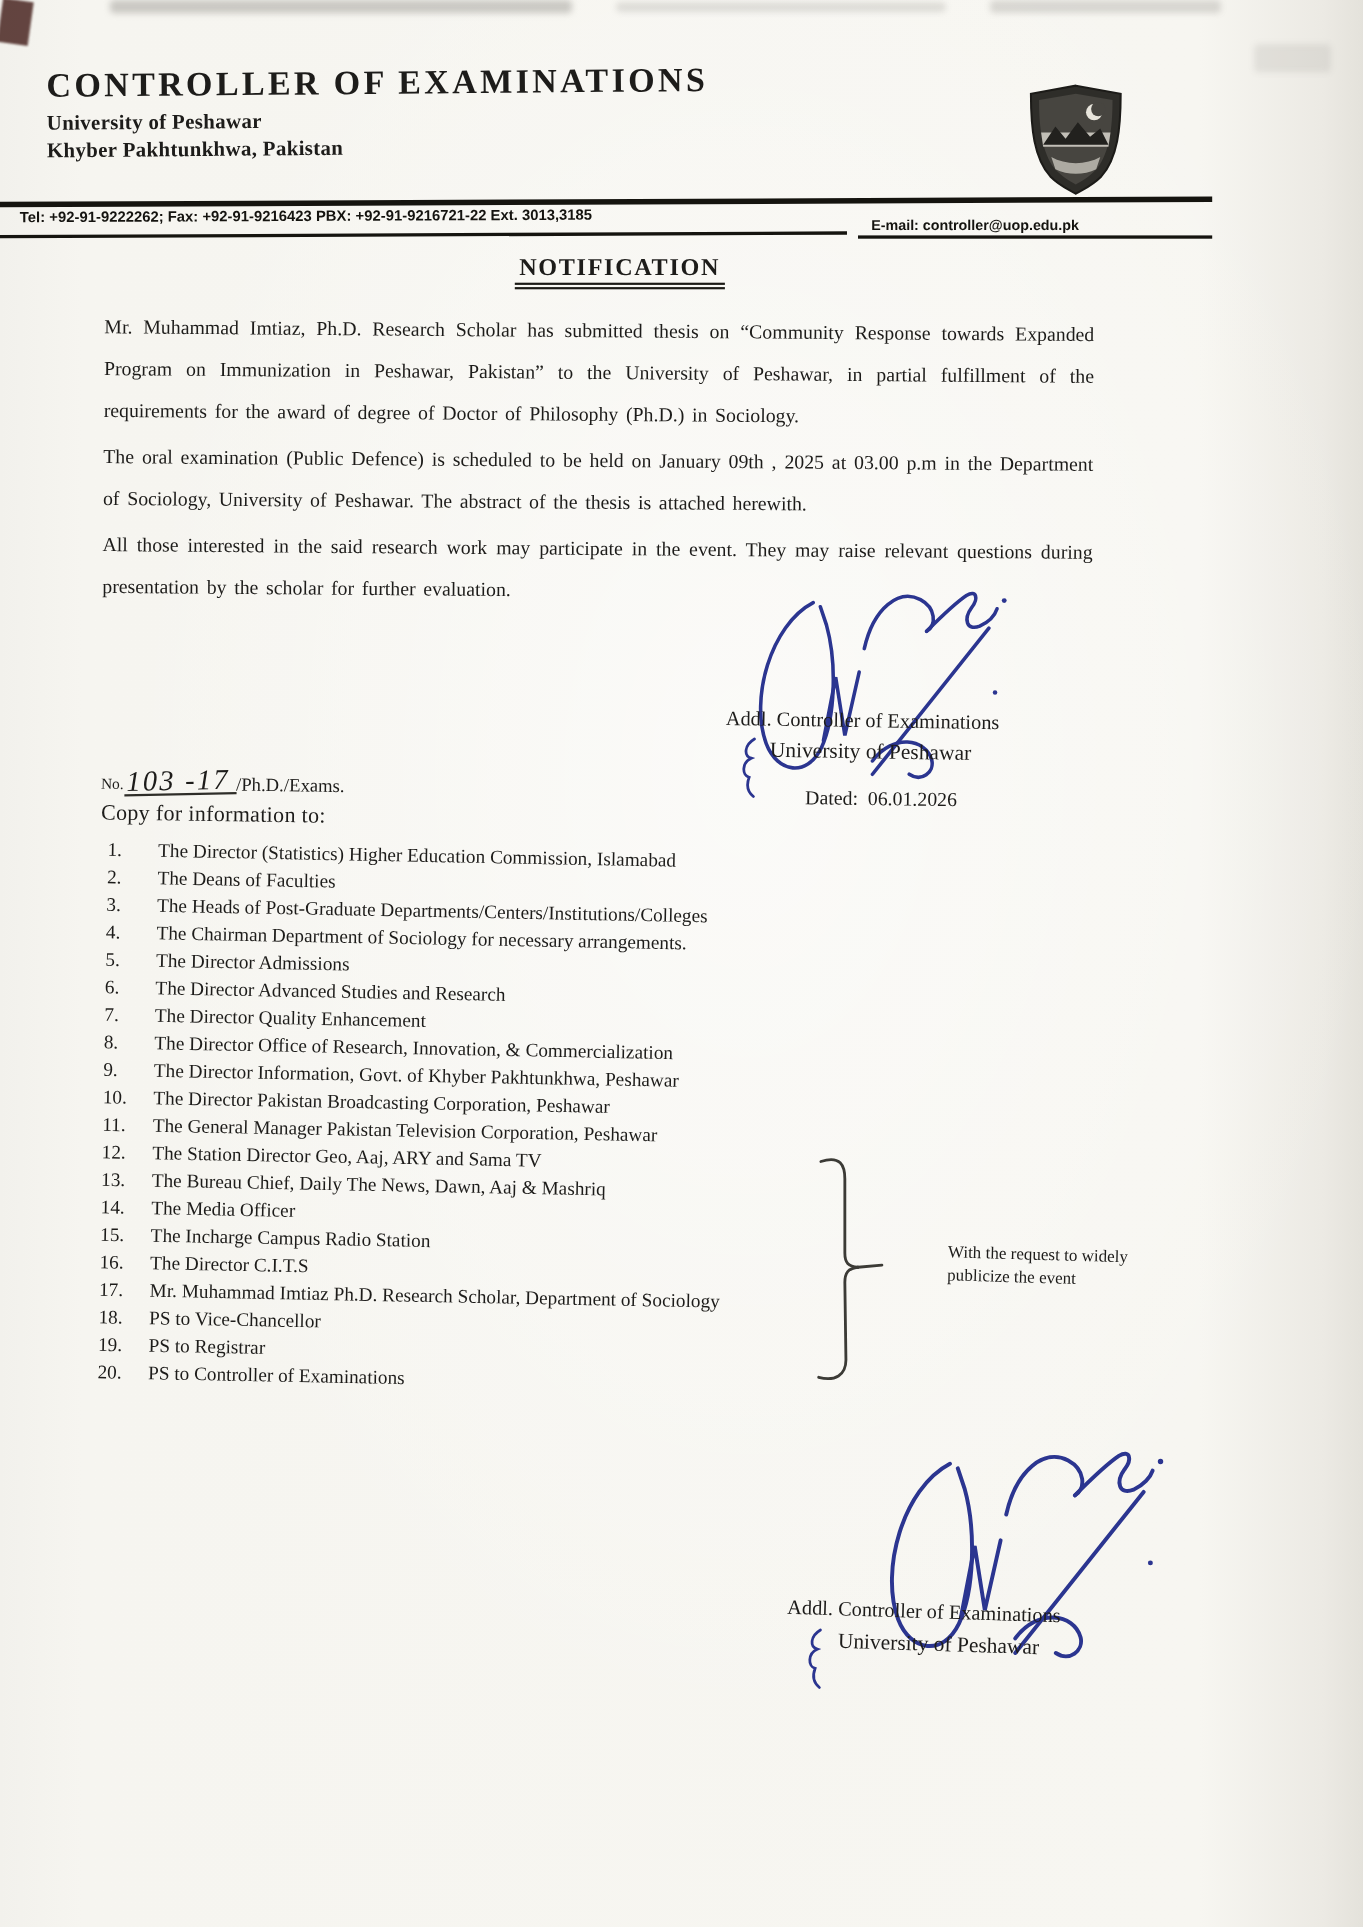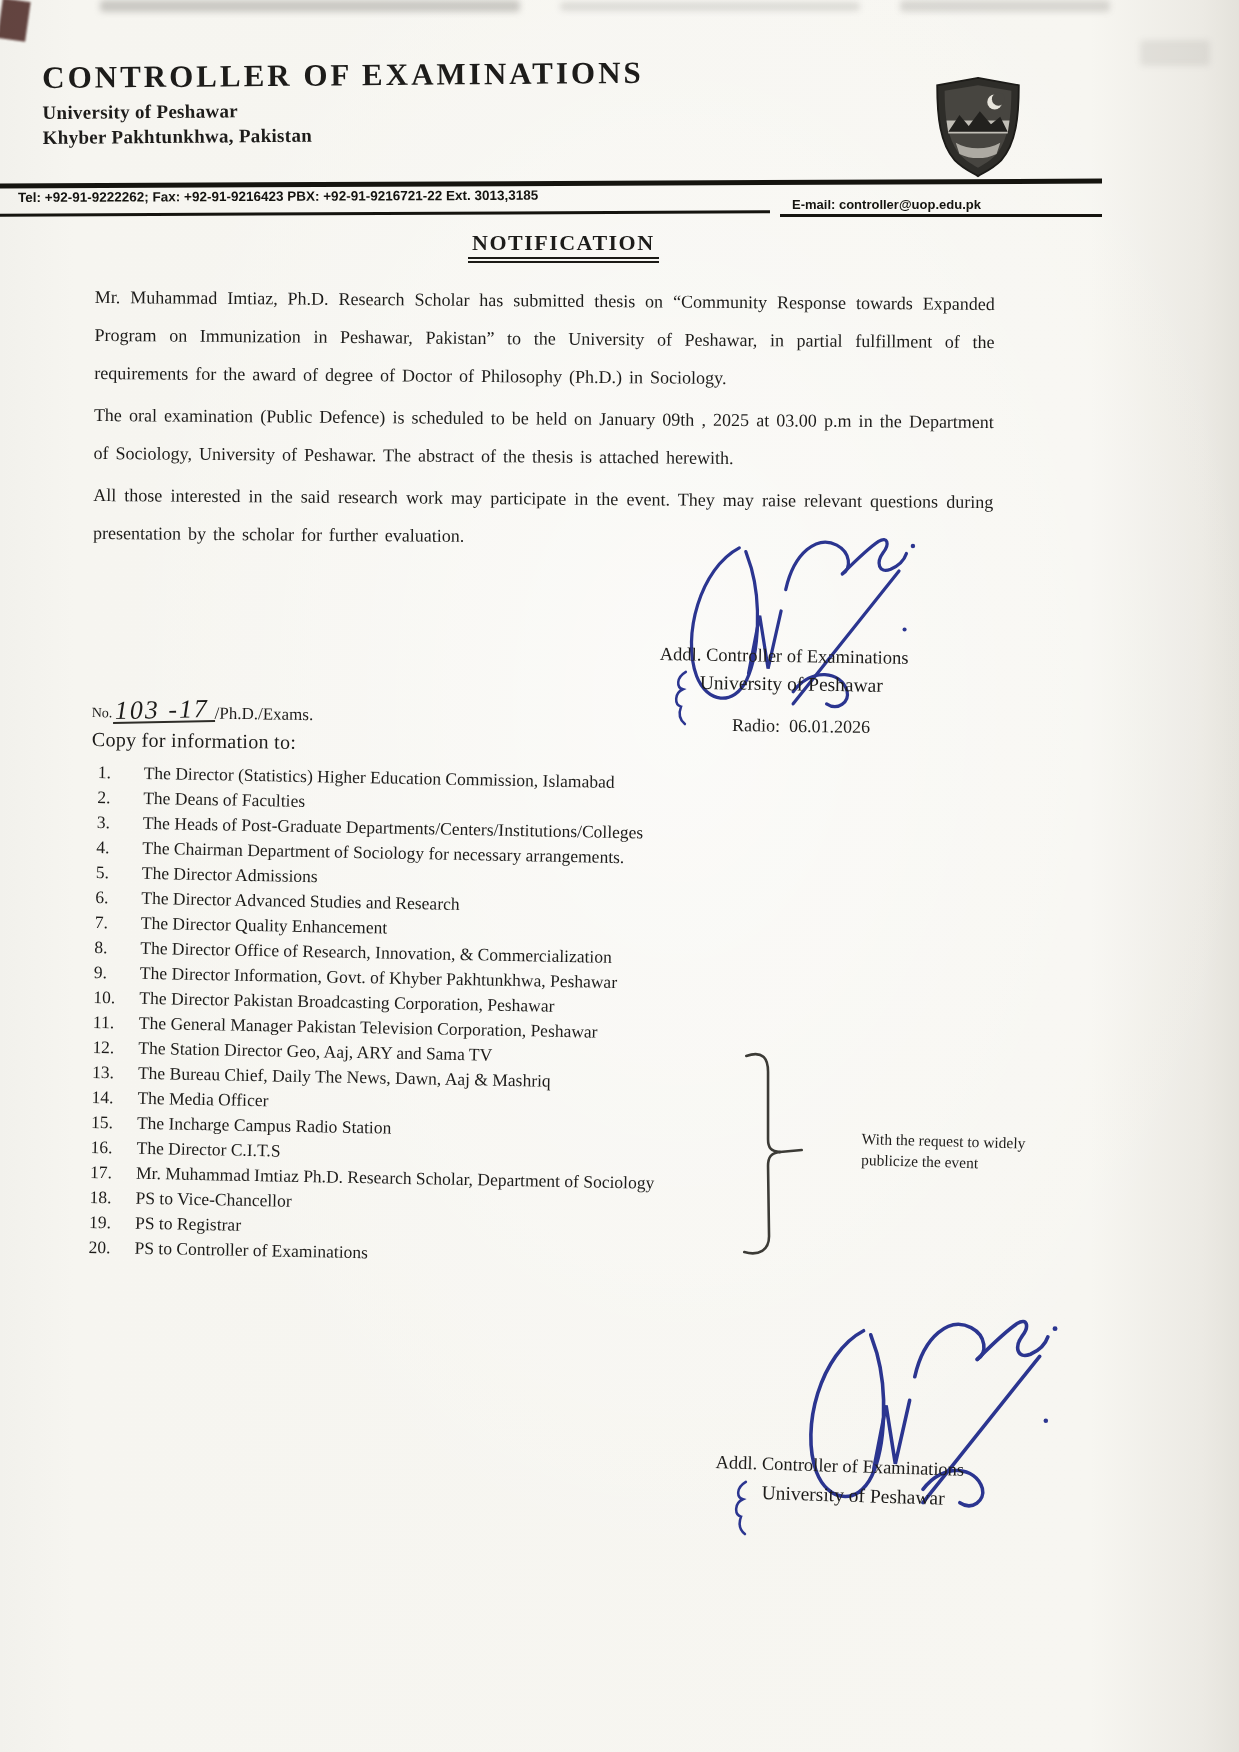--- a/index.html
+++ b/index.html
@@ -100,21 +100,21 @@
   </div>
   <div class="abs sig-line" style="left:660px;top:644px;transform:rotate(0.9deg);transform-origin:left top;">Addl. Controller of Examinations</div>
   <div class="abs" style="left:672px;top:668px;">
     <svg width="20" height="58" viewBox="0 0 20 60" fill="none" stroke="#2b3590" stroke-width="2.6" stroke-linecap="round">
       <path d="M14,4 C4,10 4,20 11,22 C2,26 2,38 9,40 C6,48 8,54 13,58"></path>
     </svg>
   </div>
   <div class="abs sig-line" style="left:700px;top:672px;font-size:19.5px;transform:rotate(0.9deg);transform-origin:left top;">University of Peshawar</div>
 
   <div class="abs dated" style="left:732px;top:716px;transform:rotate(0.8deg);">
-    <span>Radio:</span>&nbsp;
+    <span>Dated:</span>&nbsp;
     <span>06.01.2026</span>
   </div>
 
   <div class="abs" style="left:92px;top:698px;transform:rotate(0.8deg);transform-origin:left top;">
     <span class="ref-label">No.</span><span class="hand">103 -17</span><span class="ref-suffix">/Ph.D./Exams.</span>
   </div>
 
   <div class="abs copy-head" style="left:92px;top:728px;transform:rotate(0.8deg);transform-origin:left top;">Copy for information to:</div>
 
   <ul class="abs dist-list" style="left:98px;top:760px;width:690px;transform:rotate(1.1deg);transform-origin:left top;">

